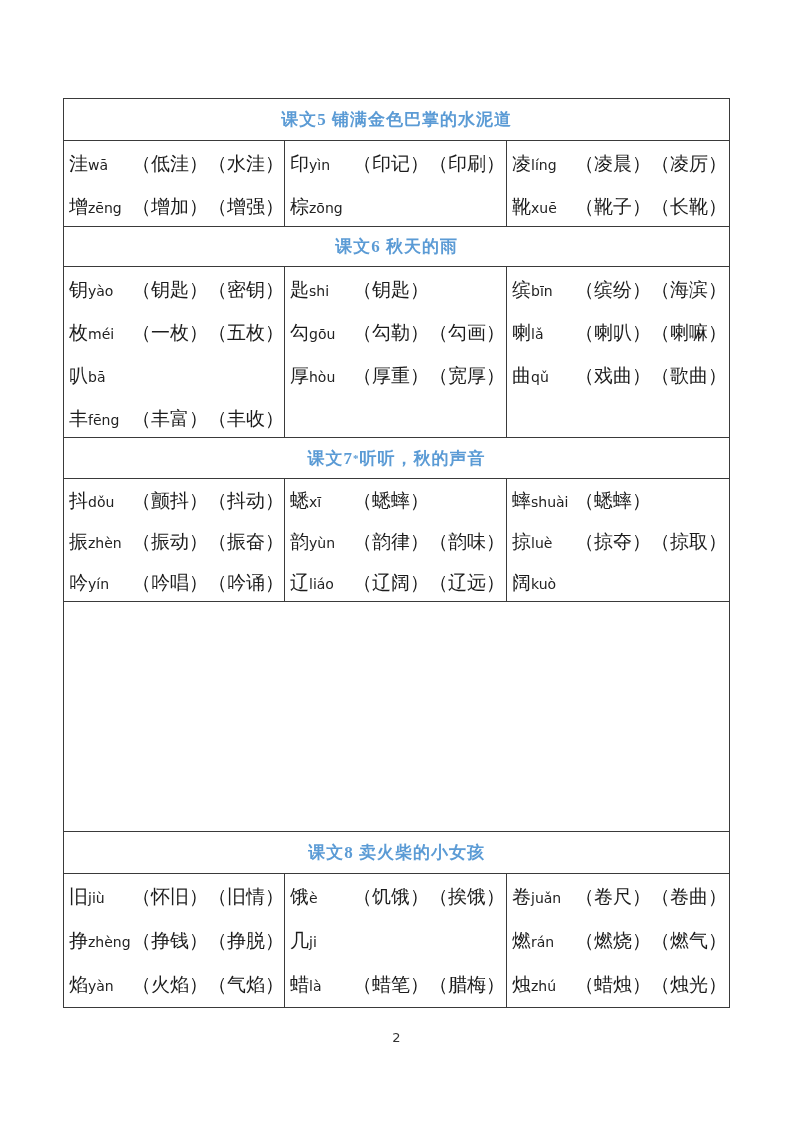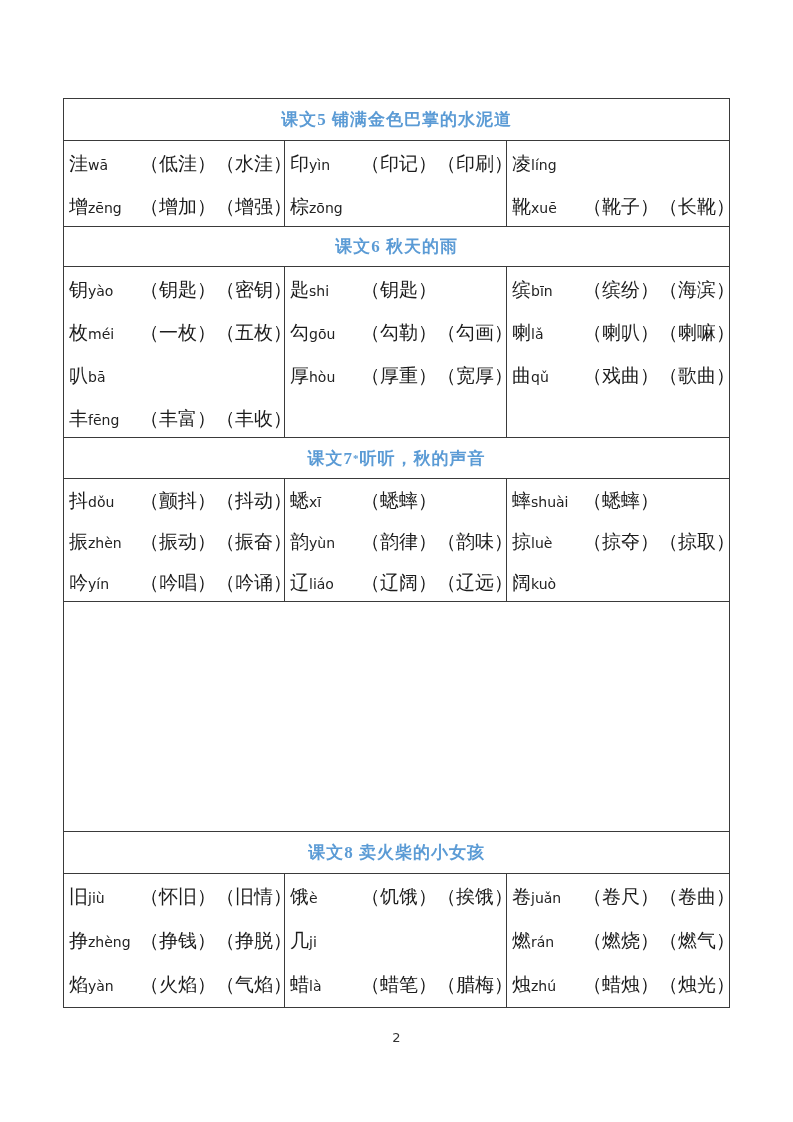--- a/index.html
+++ b/index.html
@@ -77,21 +77,20 @@
   }
   .pinyin {
     font-size: 14px;
     font-family: "DejaVu Sans", "Liberation Sans", sans-serif;
     color: #222222;
   }
   .words {
     font-size: 19px;
     font-family: "Liberation Serif", "DejaVu Serif", serif;
     letter-spacing: 0px;
-    margin-left: 8px;
   }
   .empty-row { background: #ffffff; }
   .page-number {
     position: absolute;
     left: 0;
     right: 0;
     top: 1030px;
     text-align: center;
     font-size: 13px;
     color: #333333;
@@ -138,20 +137,21 @@
             <span class="pinyin">zōng</span>
           </span>
         </div>
       </div>
       <div class="cell c2">
         <div class="entry">
           <span class="label">
             <span class="hanzi">凌</span>
             <span class="pinyin">líng</span>
           </span>
+          <span class="words">（凌晨）（凌厉）</span>
         </div>
         <div class="entry">
           <span class="label">
             <span class="hanzi">靴</span>
             <span class="pinyin">xuē</span>
           </span>
           <span class="words">（靴子）（长靴）</span>
         </div>
       </div>
     </div>

